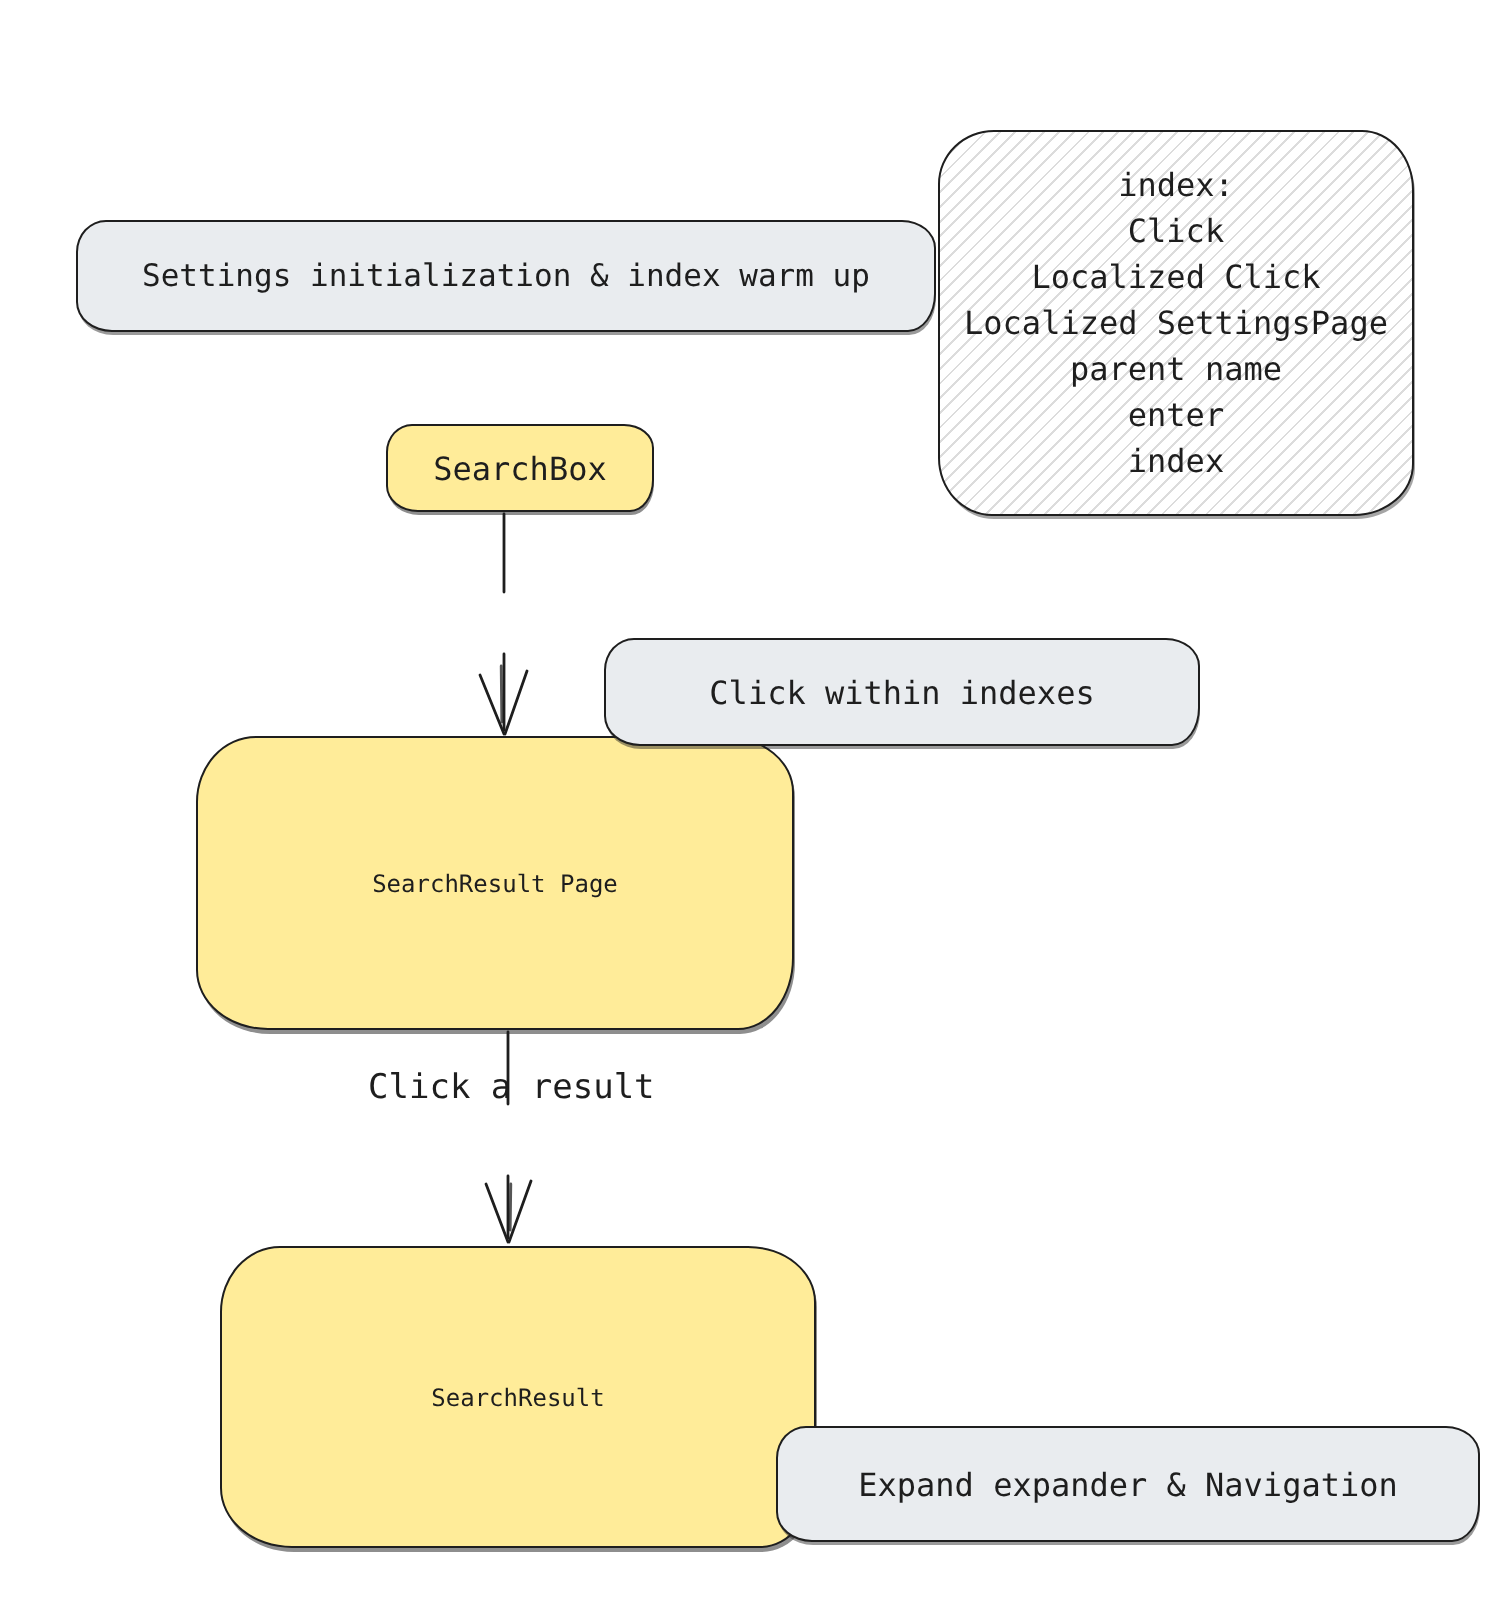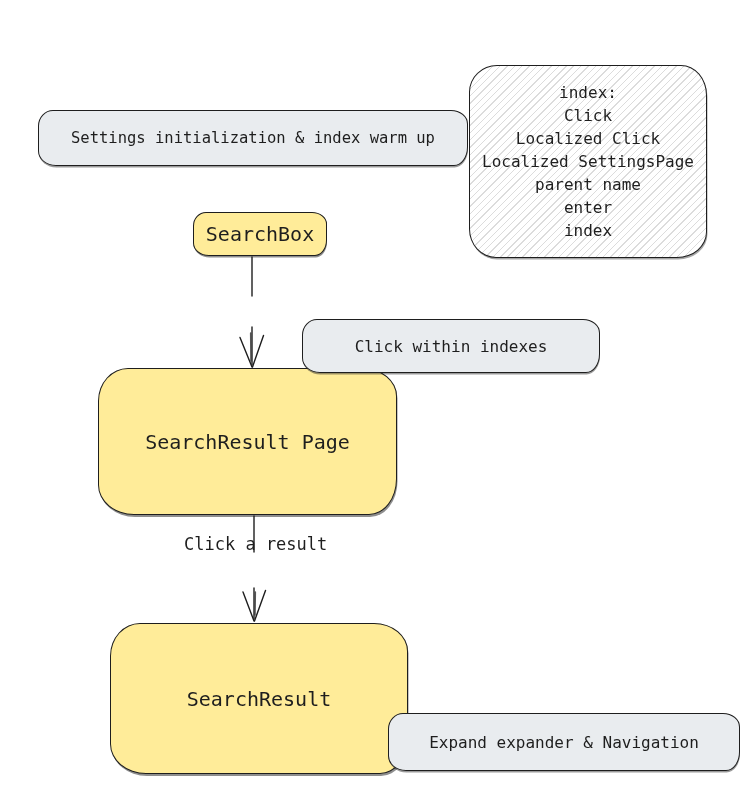--- a/index.html
+++ b/index.html
@@ -24,27 +24,27 @@
   .bar{
     background:var(--gray);
     border-radius:15px 17px 14px 18px / 16px 14px 19px 15px;
     box-shadow:0.5px 2px 0 -0.5px rgba(30,30,30,0.45);
     font-size:16px;
   }
   .yellow-small{
     background:var(--yellow);
     border-radius:13px 15px 12px 16px / 14px 12px 16px 13px;
     box-shadow:0.5px 2px 0 -0.5px rgba(30,30,30,0.5);
-    font-size:20px;
+    font-size:16px;
   }
   .yellow-big{
     background:var(--yellow);
     border-radius:30px 34px 28px 36px / 33px 28px 36px 30px;
     box-shadow:1px 2.5px 0 -0.5px rgba(30,30,30,0.5);
-    font-size:20px;
+    font-size:12px;
   }
   .hatched{
     background-color:#ffffff;
     background-image:repeating-linear-gradient(135deg,
       var(--hatch) 0px, var(--hatch) 1px, transparent 1px, transparent 5.2px);
     border-radius:28px 26px 30px 27px / 27px 30px 26px 29px;
     box-shadow:1px 2px 0 -0.5px rgba(30,30,30,0.4);
     flex-direction:column;
     font-size:16px;line-height:23px;
   }

